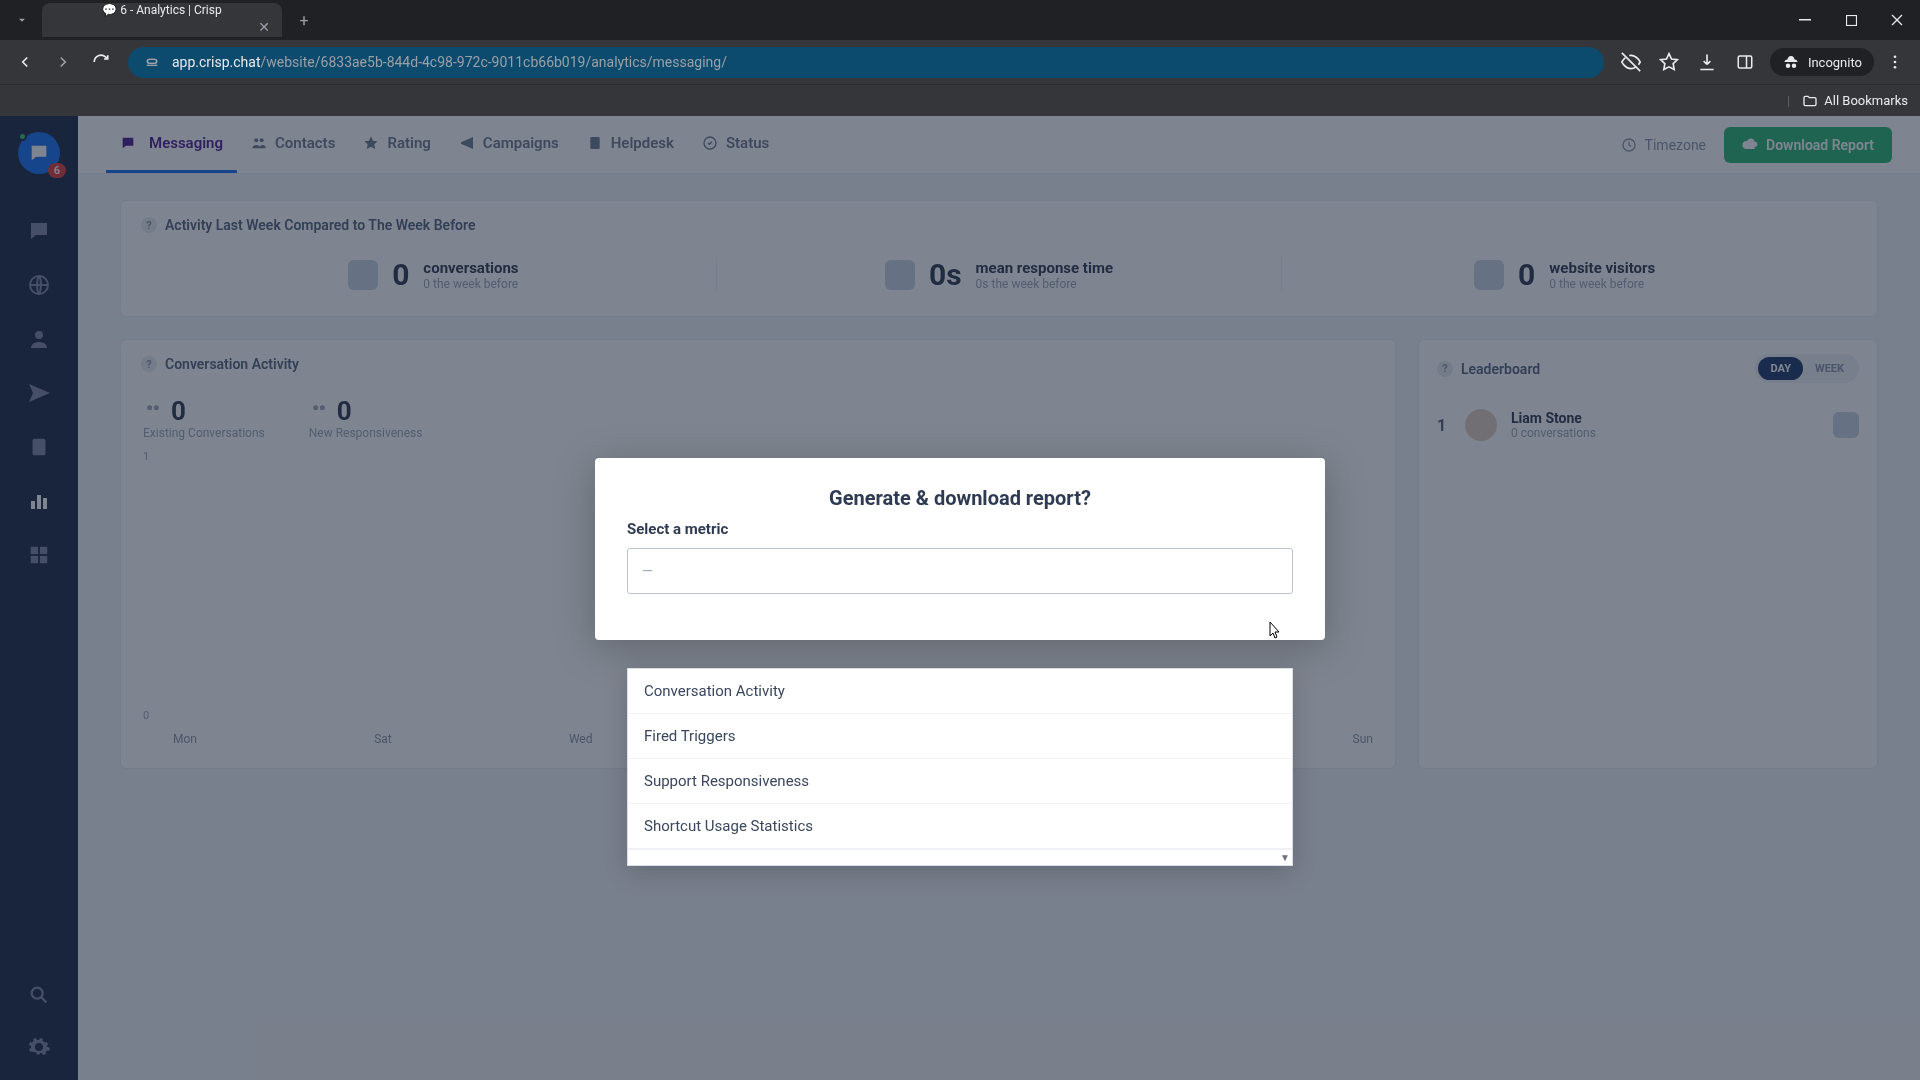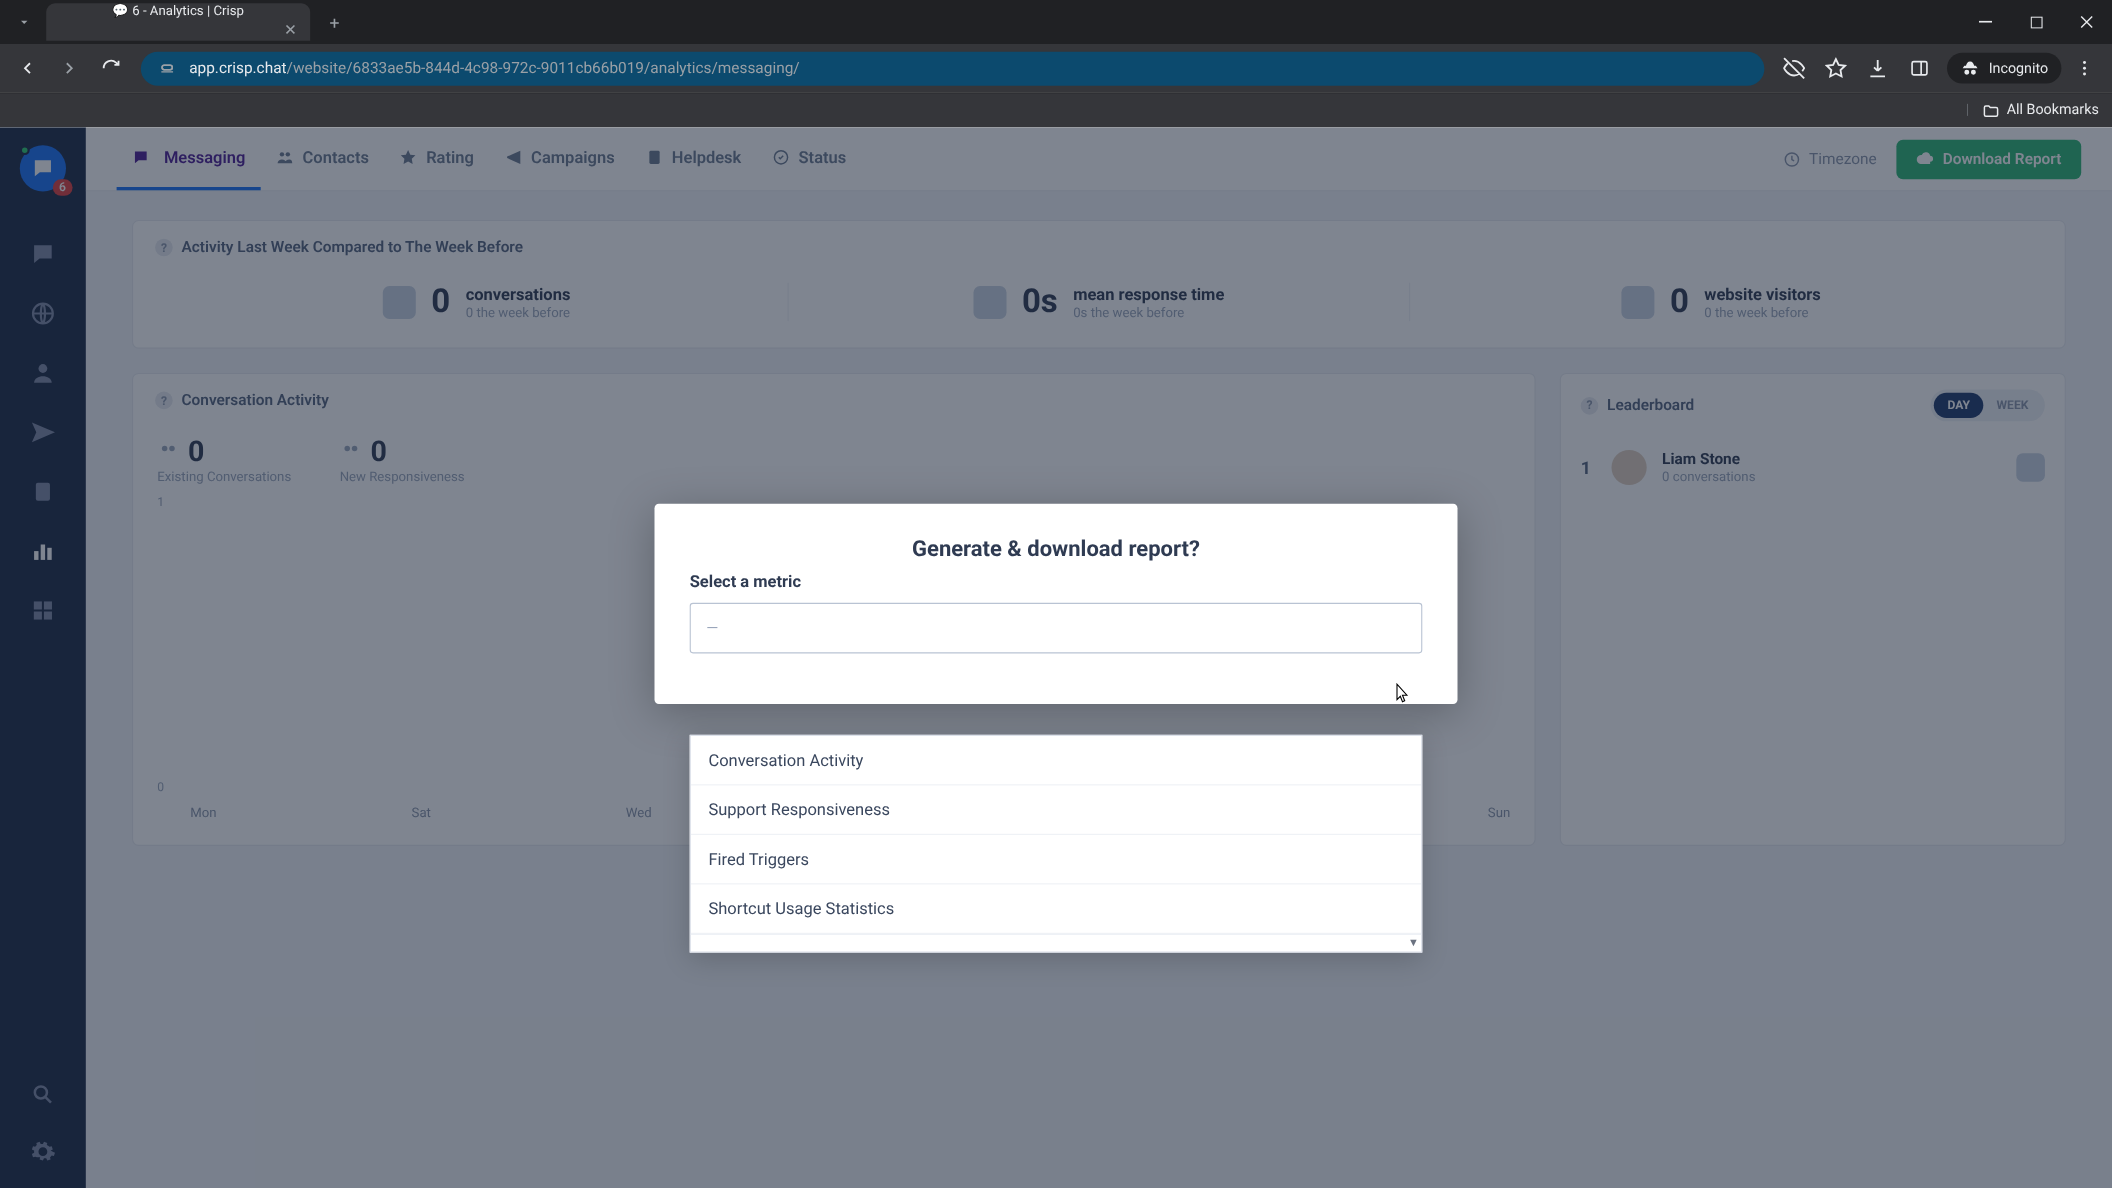--- a/index.html
+++ b/index.html
@@ -450,22 +450,22 @@
   <div class="modal">
     <h2>Generate &amp; download report?</h2>
     <label>Select a metric</label>
     <div class="select-box">
       <span>—</span>
     </div>
   </div>
   <div class="dropdown">
     <div class="dd-scroll">
       <div class="dd-item">Conversation Activity</div>
+      <div class="dd-item">Fired Triggers</div>
       <div class="dd-item">Support Responsiveness</div>
-      <div class="dd-item">Fired Triggers</div>
       <div class="dd-item">Shortcut Usage Statistics</div>
     </div>
     <div class="dd-arrow">▼</div>
   </div>
 
   <svg class="cursor" style="left:1265px; top:505px" viewBox="0 0 16 20">
       <path d="M5 1v14l3-3 2 5 2-1-2-5h4z" fill="#fff" stroke="#000" stroke-width="1"></path>
     </svg>
 </div>
 

